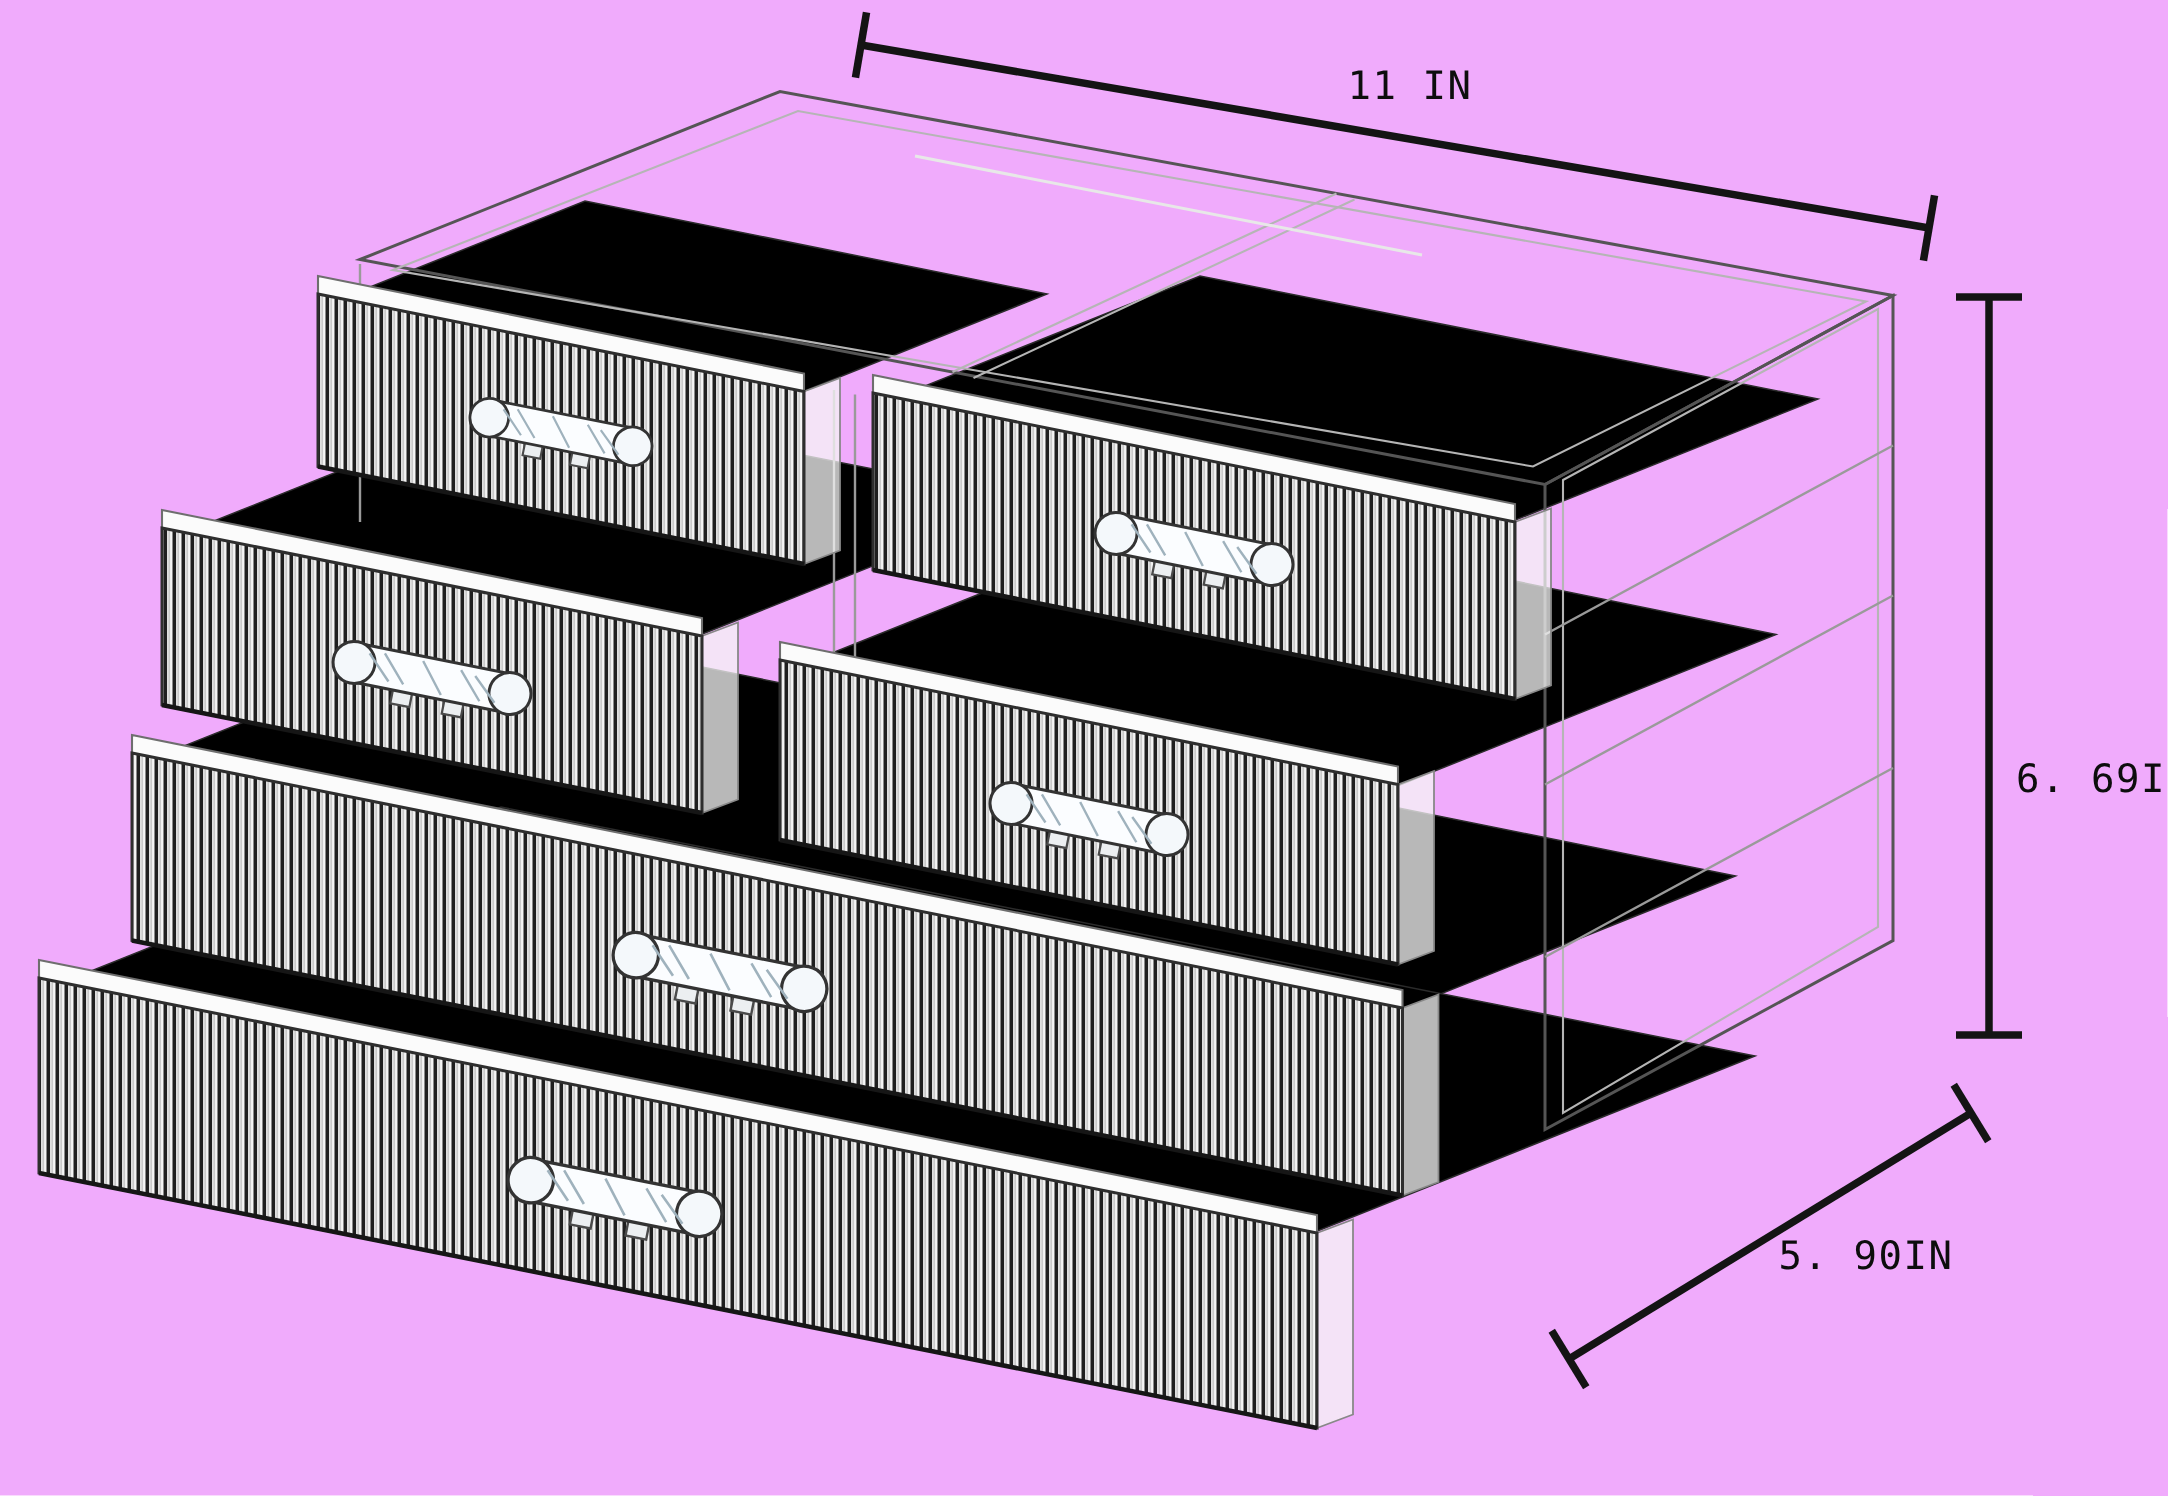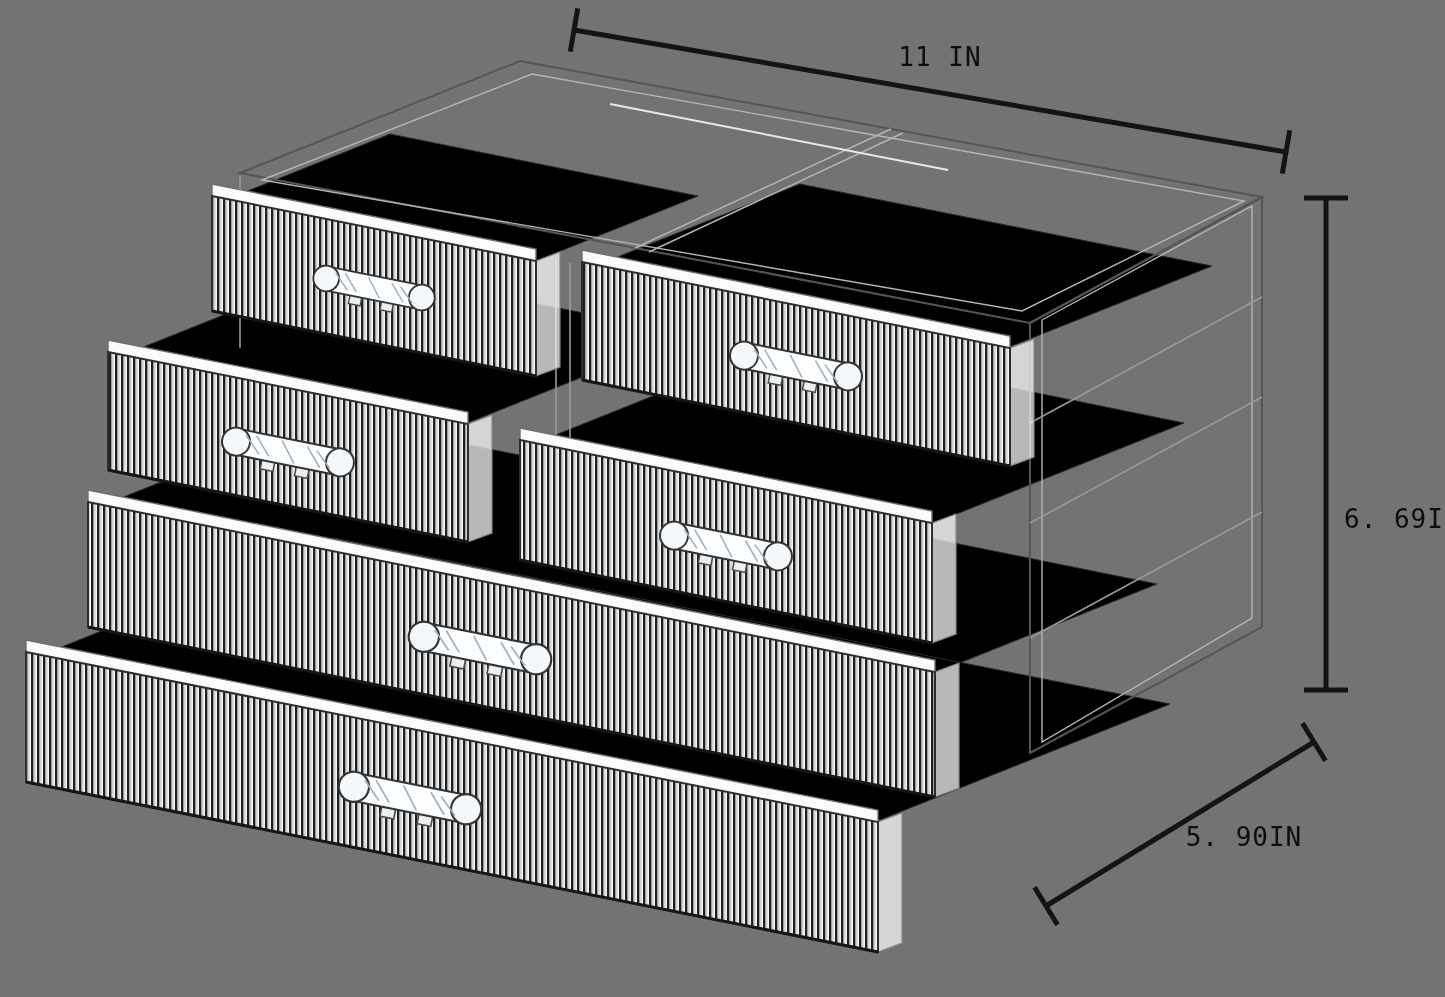--- a/index.html
+++ b/index.html
@@ -1,16 +1,16 @@
 <!DOCTYPE html>
 <html><head>
 <meta charset="utf-8">
 <style>
   html,body{margin:0;padding:0;background:#ffffff;}
-  .stage{position:relative;width:1445px;height:997px;background:#737373;overflow:hidden;
+  .stage{position:relative;width:1445px;height:997px;background:#f0abfc;overflow:hidden;
          font-family:"DejaVu Sans","Liberation Sans",sans-serif;}
   svg{position:absolute;left:0;top:0;}
   .dim-line{stroke:#141414;stroke-width:5;fill:none;}
   .dim-tick{stroke:#141414;stroke-width:5;fill:none;}
   .dim-label{font-family:"DejaVu Sans Mono","Liberation Mono",monospace;
              font-size:26px;letter-spacing:1px;fill:#0d0d0d;}
   .edge-outer{stroke:#555;stroke-width:2;fill:none;}
   .edge-inner{stroke:#b5b5b5;stroke-width:1.4;fill:none;}
   .edge-shelf{stroke:#9a9a9a;stroke-width:1.6;fill:none;}
   .mat{fill:#000;stroke:#2b2b2b;stroke-width:1;}

